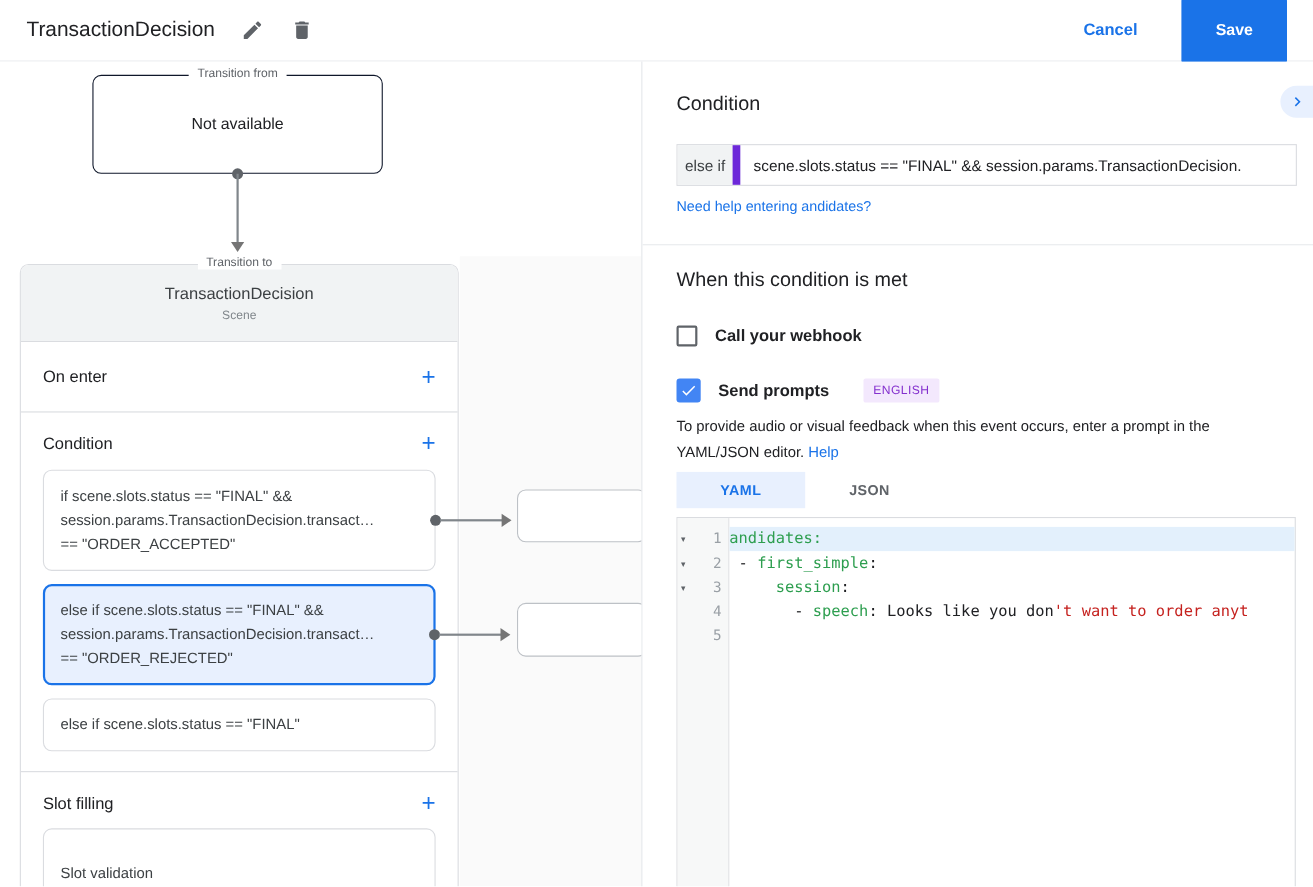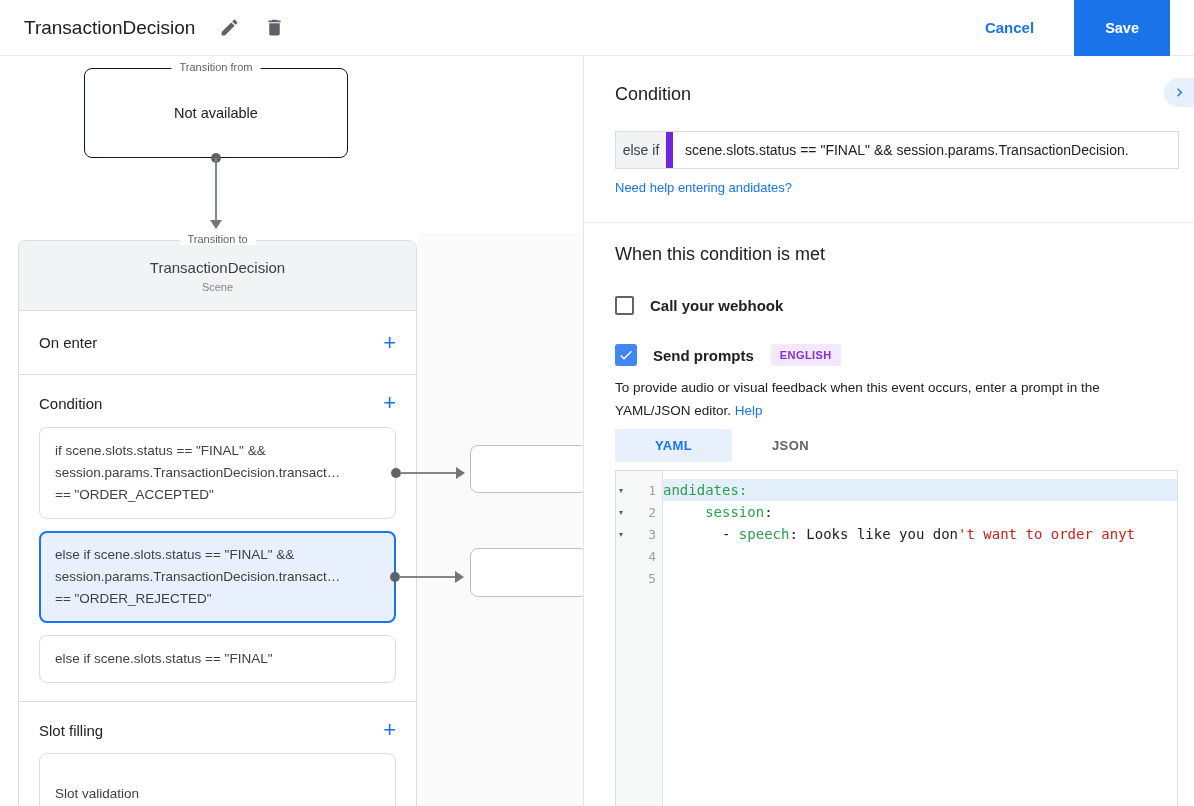--- a/index.html
+++ b/index.html
@@ -66,21 +66,21 @@
   .help-link { position:absolute; left:31px; top:124px; font-size:13px; color:#1a73e8; text-decoration:none; cursor:pointer; background:none; border:none; font-family:inherit; padding:0; }
   .panel-divider { position:absolute; left:0; right:0; top:166px; border-top:1px solid #e8eaed; }
   .when-title { position:absolute; left:31px; top:188px; font-size:18px; color:#202124; }
 
   .check-row { position:absolute; left:31px; display:flex; align-items:center; cursor:pointer; }
   .row-webhook { top:240px; }
   .row-prompts { top:288px; }
   .checkbox { width:19px; height:19px; border:2px solid #5f6368; border-radius:2px; background:#fff; flex:none; }
   .checkbox.checked { width:22px; height:22px; border:none; border-radius:3px; background:#4285f4; display:flex; align-items:center; justify-content:center; }
   .check-label { margin-left:16px; font-size:15px; font-weight:bold; color:#202124; }
-  .lang-badge { margin-left:17px; background:#f3e8fd; color:#8430ce; font-size:11px; font-weight:bold; letter-spacing:0.4px; padding:5px 9px; border-radius:2px; }
+  .lang-badge { margin-left:31px; background:#f3e8fd; color:#8430ce; font-size:11px; font-weight:normal; letter-spacing:0.4px; padding:5px 9px; border-radius:2px; }
 
   .desc { position:absolute; left:31px; top:320px; width:552px; font-size:13.5px; color:#202124; line-height:23px; }
   .desc .inline-link { color:#1a73e8; text-decoration:none; cursor:pointer; }
 
   .tabs { position:absolute; left:31px; top:373px; display:flex; height:33px; }
   .tab { width:117px; display:flex; align-items:center; justify-content:center; font-size:13px; font-weight:bold; letter-spacing:0.4px; color:#5f6368; cursor:pointer; border:none; background:none; font-family:inherit; }
   .tab.active { background:#e8f0fe; color:#1a73e8; }
 
   .editor { position:absolute; left:31px; top:414px; width:563px; height:400px; border:1px solid #dadce0; background:#fff; display:flex; }
   .gutter { width:47px; flex:none; background:#f7f8f8; border-right:1px solid #e3e4e6; padding-top:8px; }
@@ -248,20 +248,21 @@
             <span class="g-fold"></span>
             <span class="g-num">4</span>
           </div>
           <div class="g-row">
             <span class="g-fold"></span>
             <span class="g-num">5</span>
           </div>
         </div>
       <div class="code" id="editor-code">
           <div class="code-line active"><span class="tok-key">andidates:</span></div>
+          <div class="code-line"><span class="tok-plain"> - </span><span class="tok-key">first_simple</span><span class="tok-plain">:</span></div>
           <div class="code-line"><span class="tok-plain">     </span><span class="tok-key">session</span><span class="tok-plain">:</span></div>
           <div class="code-line"><span class="tok-plain">       - </span><span class="tok-key">speech</span><span class="tok-plain">:</span><span class="tok-plain"> Looks like you don</span><span class="tok-string">'t want to order anyt</span></div>
           <div class="code-line"></div>
         </div>
     </div>
   </div>
 
 </div>
 
 </body></html>

